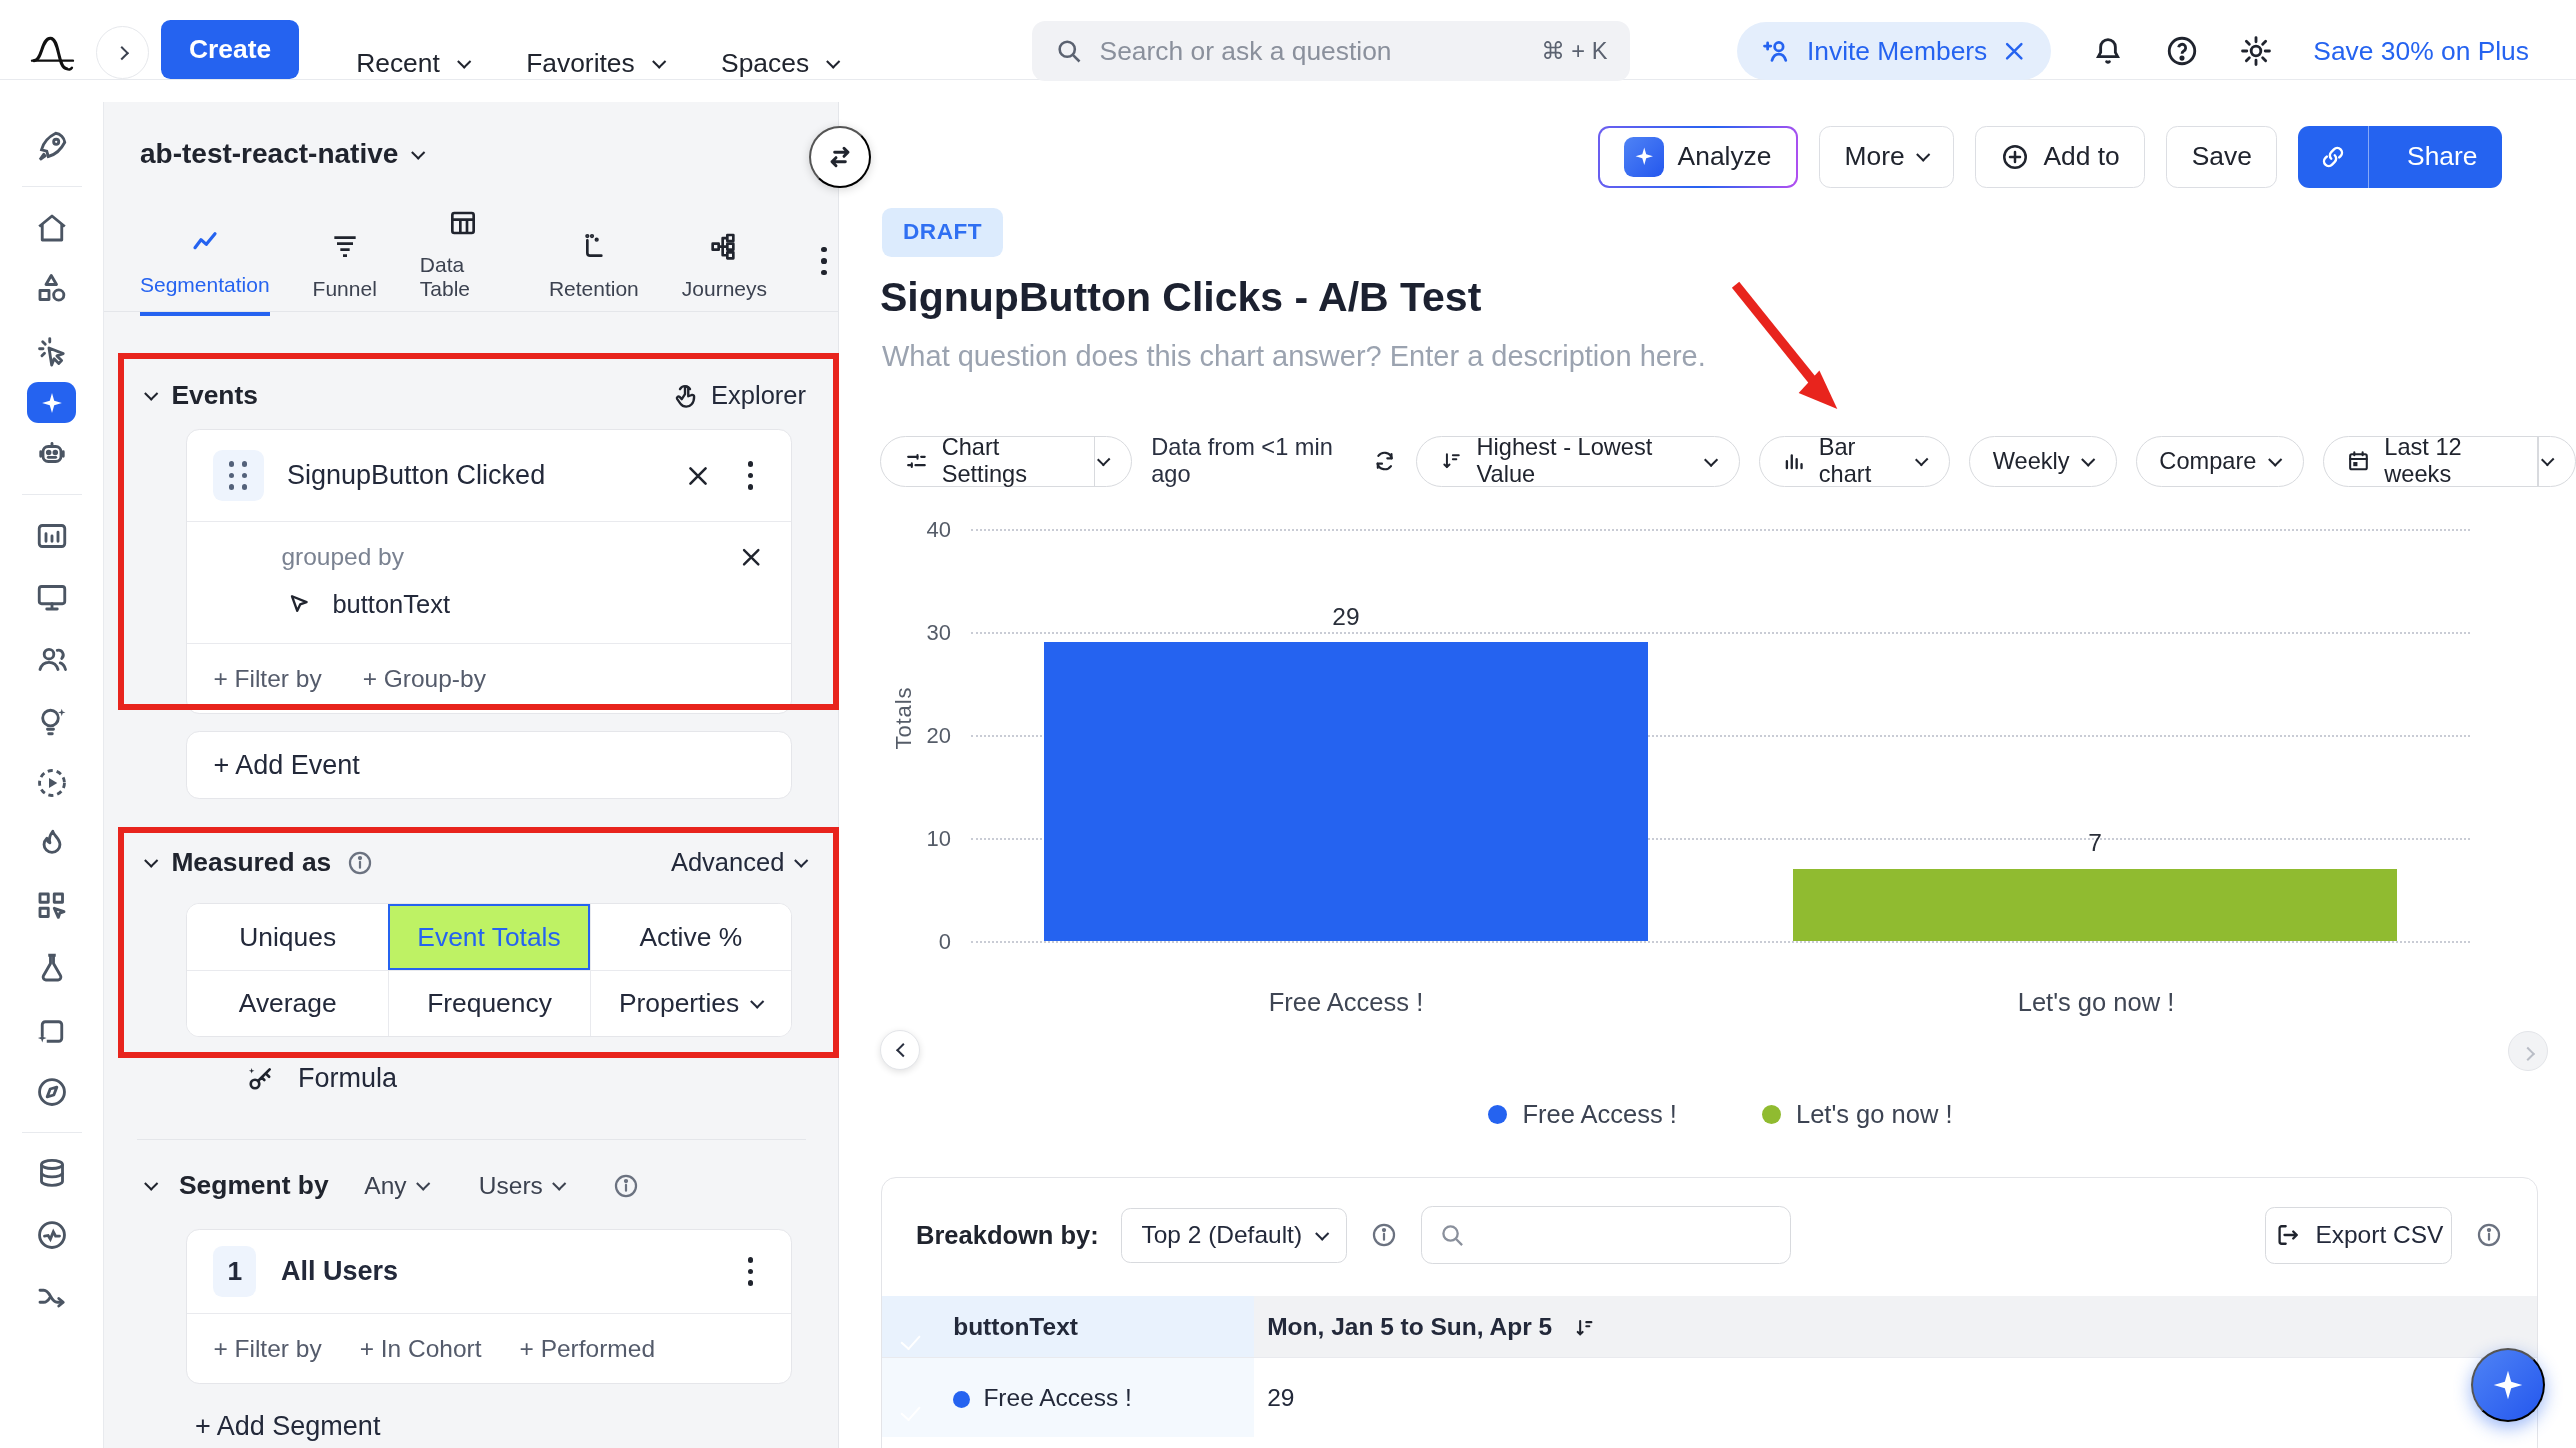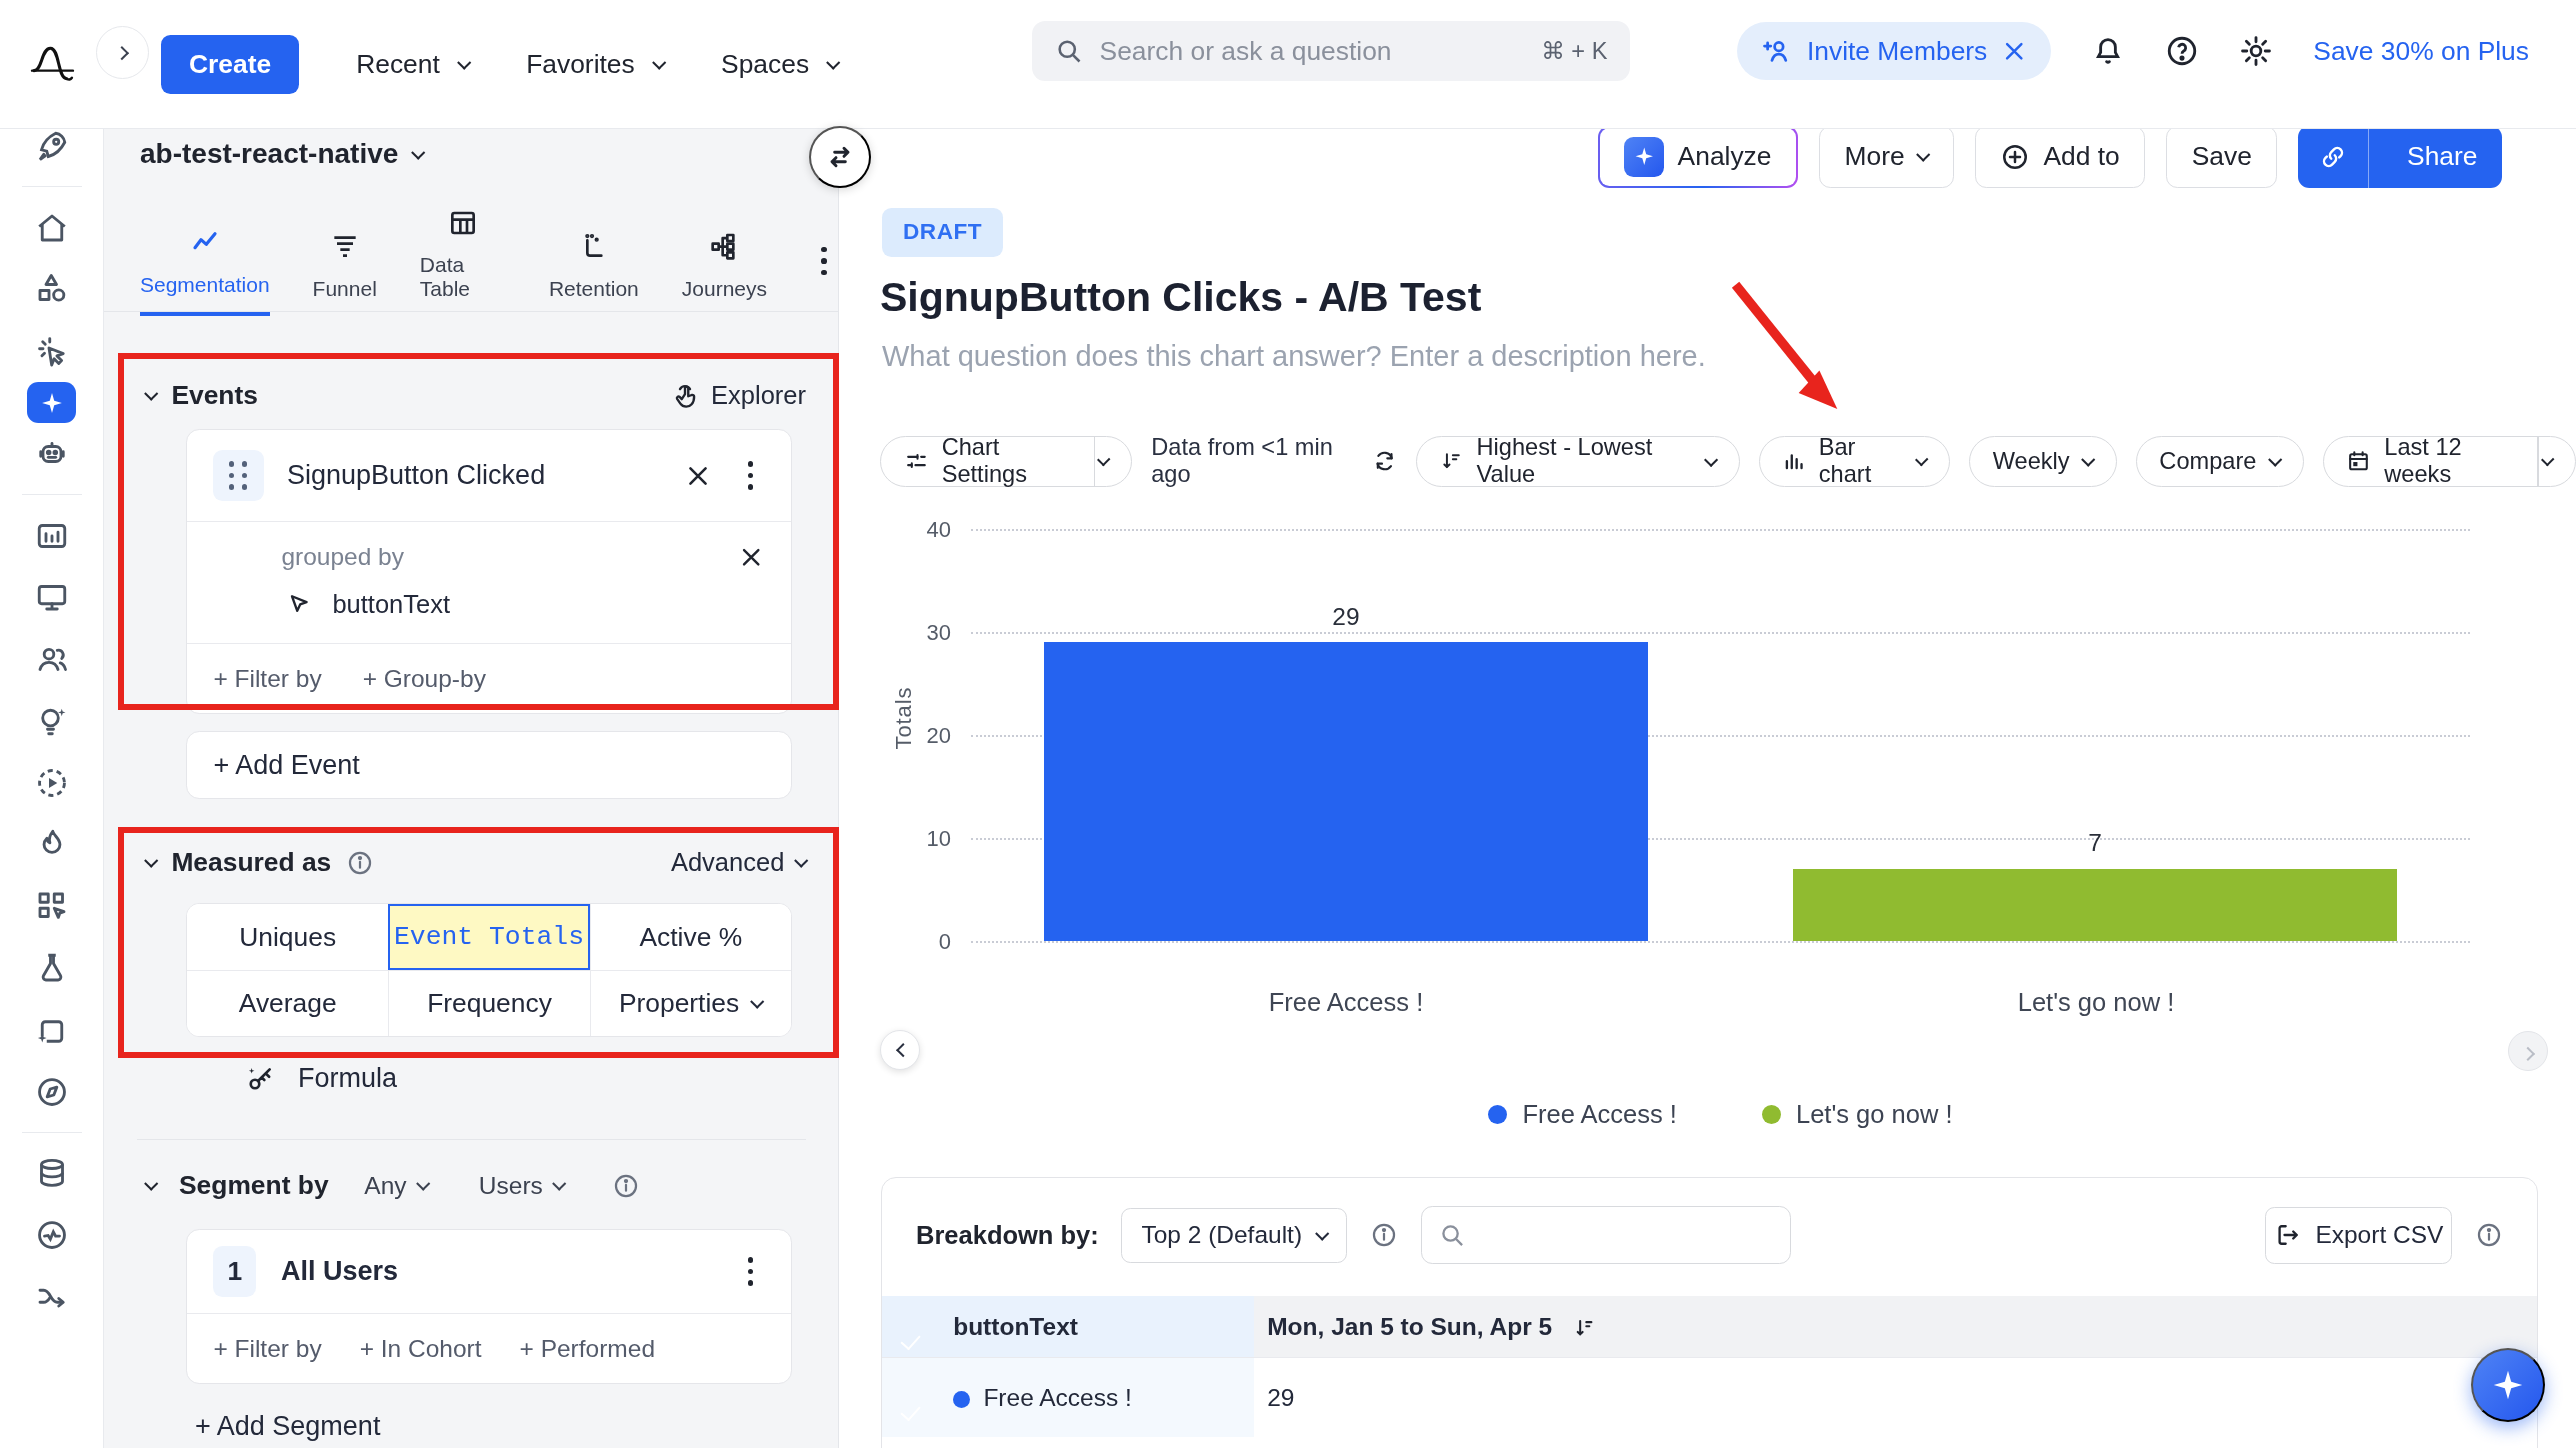--- a/index.html
+++ b/index.html
@@ -6,21 +6,21 @@
   html,body { width:2576px; height:1448px; }
   body {
     position: relative; overflow: hidden; background:#fff;
     font-family:"Liberation Sans", sans-serif; color:#23293a;
     -webkit-font-smoothing: antialiased;
   }
   svg { display:block; }
   .chev { display:inline-block; width:10.4px; height:10.4px; border-right:2.5px solid currentColor; border-bottom:2.5px solid currentColor; transform:rotate(45deg) translate(-0.9px,-0.9px); }
 
   
-  .topbar { position:absolute; left:0; top:0; width:2576px; height:129px; background:#fff; border-bottom:1.9px solid #e8eaee; display:flex; align-items:center; z-index:20; }
+  .topbar { position:absolute; left:0; top:0; width:2576px; height:80px; background:#fff; border-bottom:1.9px solid #e8eaee; display:flex; align-items:flex-end; z-index:20; }
   .logo-wrap { width:104px; display:flex; justify-content:center; }
   .collapse-btn { position:absolute; left:96px; top:26.4px; width:53px; height:53px; border-radius:50%; background:#fff; border:1.9px solid #e6e8ec; display:flex; align-items:center; justify-content:center; color:#3c4250; z-index:25;}
   .create-btn { margin-left:57px; background:#2563f0; color:#fff; font-size:26.4px; font-weight:600; padding:14px 28px; border-radius:9.4px; border:none; }
   .top-menu { display:flex; align-items:center; gap:19px; margin-left:57px; font-size:26.4px; color:#20242e; }
   .searchbar { position:absolute; left:1032px; top:21px; width:598px; height:60px; background:#f1f2f5; border-radius:13.2px; display:flex; align-items:center; padding:0 22.6px; gap:17px; color:#7d8493; }
   .searchbar .ph { font-size:26.4px; color:#8a909c; flex:1; }
   .searchbar .kbd { font-size:23.6px; color:#5b6270; }
   .top-right { position:absolute; right:47px; top:0; height:102px; display:flex; align-items:center; gap:40px; }
   .invite-pill { display:flex; align-items:center; gap:15px; background:#e4eefc; color:#2563f0; border-radius:34px; padding:13.2px 24.5px; font-size:26.4px; }
   .upsell { color:#2563f0; font-size:26.4px; font-weight:500; }
@@ -49,21 +49,21 @@
   .drag { width:51px; height:51px; border-radius:9.4px; background:#eef4fd; display:grid; grid-template-columns:7.5px 7.5px; gap:5.7px; place-content:center; }
   .drag i { width:5.7px; height:5.7px; border-radius:50%; background:#53617a; }
   .evname { font-size:27px; margin-left:22.6px; flex:1; }
   .kebab { display:flex; flex-direction:column; gap:5.7px; align-items:center; width:28px; }
   .kebab i { width:5.7px; height:5.7px; border-radius:50%; background:#20242e; }
   .muted { color:#7a8291; }
   .linkish { color:#545b6b; font-size:24.5px; }
   .mgrid { display:grid; grid-template-columns:1fr 1fr 1fr; }
   .mcell { height:66px; display:flex; align-items:center; justify-content:center; font-size:26.4px; color:#23293a; border-left:1.9px solid #e9eaee; border-top:1.9px solid #e9eaee; background:#fff; }
   .mcell.c0 { border-left:none; } .mcell.r0 { border-top:none; }
-  .mcell.sel { border:2.8px solid #2563f0; background:#fef9c3; color:#2563f0;font-family:Liberation Mono, monospace; }
+  .mcell.sel { border:2.8px solid #2563f0; background:#bef264; color:#2563f0; }
   .num-badge { width:43px; height:51px; border-radius:9.4px; background:#eef4fd; display:flex; align-items:center; justify-content:center; font-size:26.4px; font-weight:600; }
 
   
   .main { position:absolute; left:839px; top:102px; right:0; bottom:0; background:#fff; overflow:hidden; }
   .actions { position:absolute; top:23.6px; right:74px; display:flex; gap:21px; align-items:center; }
   .btn { height:62px; display:flex; align-items:center; gap:13.2px; padding:0 24.5px; border-radius:11.3px; border:1.9px solid #dcdee3; background:#fff; font-size:26.4px; color:#20242e; }
   .btn-analyze { border:2.8px solid transparent; background:linear-gradient(#fff,#fff) padding-box, linear-gradient(100deg,#6d5ef0,#2563f0 55%,#b44ef0) border-box; font-weight:500; }
   .spark-sq { width:40px; height:40px; border-radius:9.4px; background:linear-gradient(135deg,#4f83f5,#2457ee); display:flex; align-items:center; justify-content:center; }
   .btn-share { border:none; background:#2563f0; color:#fff; padding:0; overflow:hidden; }
   .share-link { padding:0 21px; height:100%; display:flex; align-items:center; border-right:1.9px solid rgba(255,255,255,.45); }

